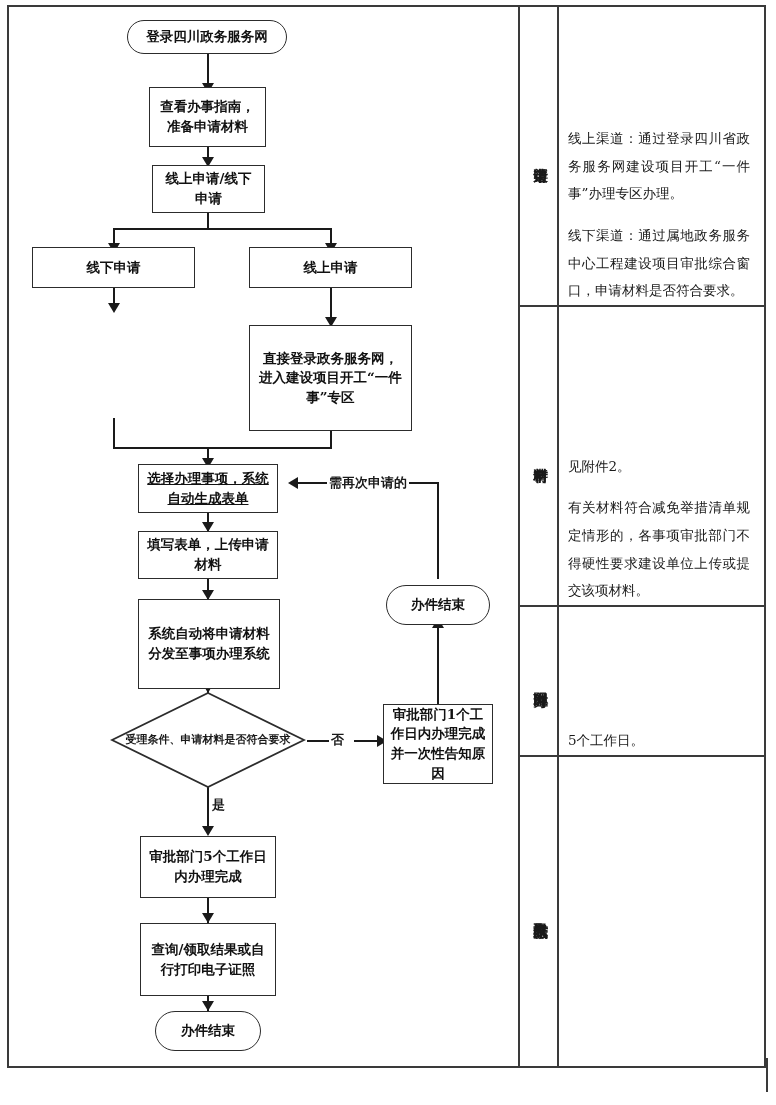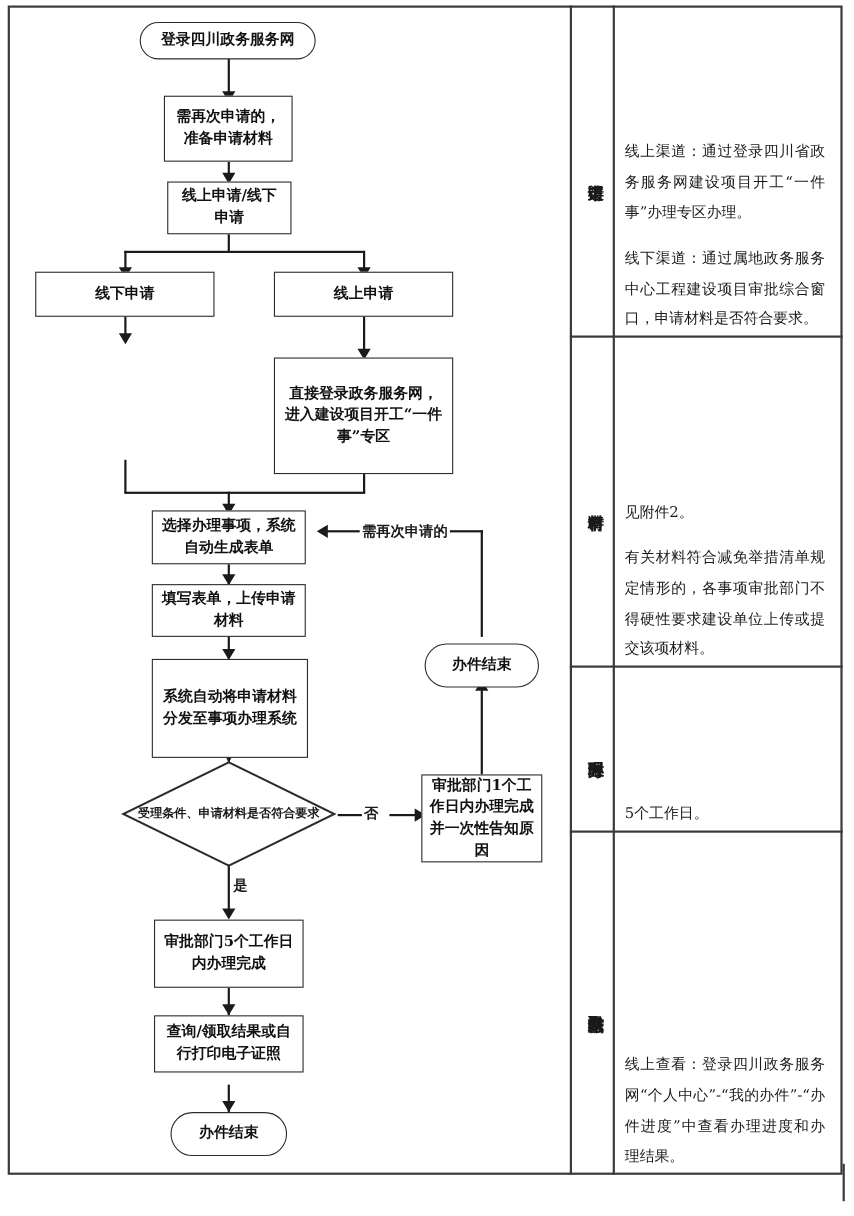--- a/index.html
+++ b/index.html
@@ -192,23 +192,20 @@
     <p>见附件2。</p>
     <p>有关材料符合减免举措清单规定情形的，各事项审批部门不得硬性要求建设单位上传或提交该项材料。</p>
   </div>
 
   <div class="row-label" style="left:519px; top:607px; height:148px;">办理时限</div>
   <div class="row-body" style="top:607px; height:148px;">
     <p>5个工作日。</p>
   </div>
 
   <div class="row-label" style="left:519px; top:757px; height:309px;">结果获取方式</div>
-  <div class="row-body" style="top:757px; height:309px;">
-    <p>线上查看：登录四川政务服务网“个人中心”-“我的办件”-“办件进度”中查看办理进度和办理结果。</p>
-  </div>
 
   <div class="conn v" style="left:207px; top:53px; height:33px;"></div>
   <div class="arrow down" style="left:202px; top:83px;"></div>
 
   <div class="conn v" style="left:207px; top:147px; height:20px;"></div>
   <div class="arrow down" style="left:202px; top:157px;"></div>
 
   <div class="conn v" style="left:207px; top:212px; height:17px;"></div>
   <div class="conn h" style="left:113px; top:228px; width:218px;"></div>
   <div class="conn v" style="left:113px; top:228px; height:19px;"></div>
@@ -255,49 +252,49 @@
   <div class="edge-label" style="left:210px; top:796px;">是</div>
 
   <div class="conn v" style="left:207px; top:898px; height:25px;"></div>
   <div class="arrow down" style="left:202px; top:913px;"></div>
 
   <div class="conn v" style="left:207px; top:986px; height:25px;"></div>
   <div class="arrow down" style="left:202px; top:1001px;"></div>
 
   <div class="node term" style="left:127px; top:20px; width:160px; height:34px;">登录四川政务服务网</div>
 
-  <div class="node rect" style="left:149px; top:87px; width:117px; height:60px; padding:0 7px;">需再次申请的，准备申请材料</div>
+  <div class="node rect" style="left:149px; top:87px; width:117px; height:60px; padding:0 7px;">查看办事指南，准备申请材料</div>
 
   <div class="node rect" style="left:152px; top:165px; width:113px; height:48px; padding:0 6px;">线上申请/线下申请</div>
 
   <div class="node rect" style="left:32px; top:247px; width:163px; height:41px;">线下申请</div>
 
   <div class="node rect" style="left:249px; top:247px; width:163px; height:41px;">线上申请</div>
 
 
   <div class="node rect" style="left:249px; top:325px; width:163px; height:106px; padding:0 9px;">直接登录政务服务网，进入建设项目开工“一件事”专区</div>
 
-  <div class="node rect" style="left:138px; top:464px; width:140px; height:49px; padding:0 6px;">选择办理事项，系统自动生成表单</div>
+  <div class="node rect" style="left:138px; top:464px; width:140px; height:49px; padding:0 6px;text-decoration:underline;">选择办理事项，系统自动生成表单</div>
 
   <div class="node rect" style="left:138px; top:531px; width:140px; height:48px; padding:0 6px;">填写表单，上传申请材料</div>
 
   <div class="node rect" style="left:138px; top:599px; width:142px; height:90px; padding:0 5px;">系统自动将申请材料分发至事项办理系统</div>
 
   <div class="node diamond" style="left:110px; top:691px; width:196px; height:98px;">
     <svg class="diamond-svg" width="196" height="98" viewBox="0 0 196 98">
       <polygon points="98,2 194,49 98,96 2,49" fill="#ffffff" stroke="#2c2c2c" stroke-width="1.8"></polygon>
     </svg>
   </div>
   <div class="diamond-text" style="left:125px; top:706px; width:166px; height:68px;">受理条件、申请材料是否符合要求</div>
 
   <div class="node rect" style="left:383px; top:704px; width:110px; height:80px; padding:0 5px;">审批部门1个工作日内办理完成并一次性告知原因</div>
 
   <div class="node rect" style="left:383px; top:704px; width:110px; height:80px; padding:0 5px; border:none; background:transparent; pointer-events:none;"></div>
 
   <div class="node term" style="left:386px; top:585px; width:104px; height:40px;">办件结束</div>
 
   <div class="node rect" style="left:140px; top:836px; width:136px; height:62px; padding:0 7px;">审批部门5个工作日内办理完成</div>
 
-  <div class="node rect" style="left:140px; top:923px; width:136px; height:52px; padding:0 7px;">查询/领取结果或自行打印电子证照</div>
+  <div class="node rect" style="left:140px; top:923px; width:136px; height:73px; padding:0 7px;">查询/领取结果或自行打印电子证照</div>
 
   <div class="node term" style="left:155px; top:1011px; width:106px; height:40px;">办件结束</div>
 
 </div>
 
 </body></html>

